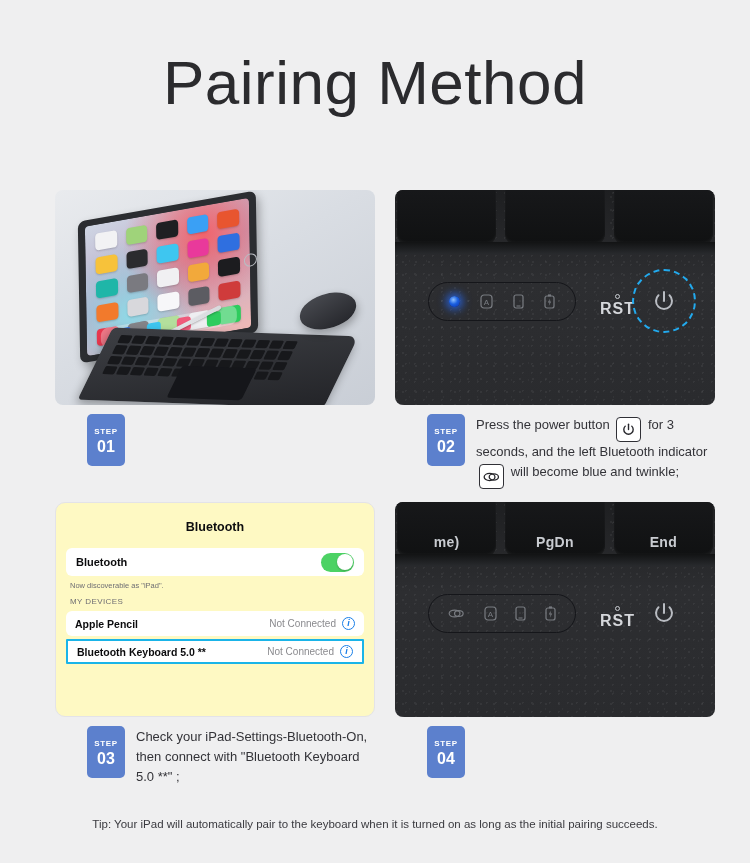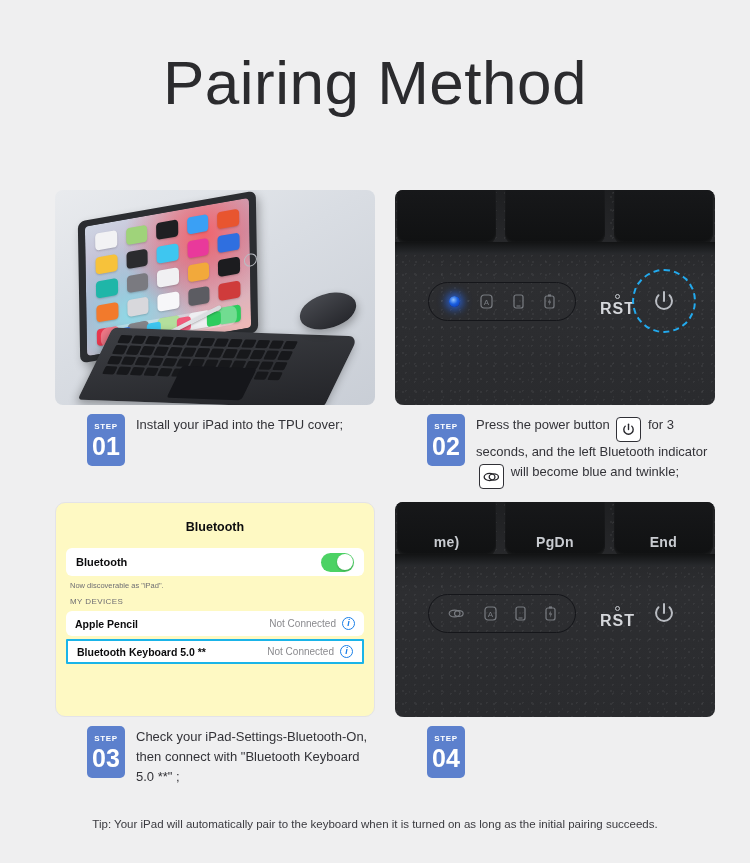--- a/index.html
+++ b/index.html
@@ -315,21 +315,21 @@
     border-radius: 5px 5px 5px 5px;
     color: #fff;
     display: flex;
     flex-direction: column;
     align-items: center;
     justify-content: center;
     line-height: 1;
     padding-top: 2px;
   }
   .badge .w { font-size: 8px; font-weight: bold; letter-spacing: .6px; }
-  .badge .n { font-size: 25px; font-weight: bold; margin-top: 3px; }
+  .badge .n { font-size: 16px; font-weight: bold; margin-top: 3px; }
 
   .step-text {
     font-size: 13px;
     color: #333338;
     line-height: 1.52;
     padding-top: 1px;
   }
   .step-text .kcap {
     display: inline-flex;
     align-items: center;
@@ -461,21 +461,20 @@
           <div class="ip-trackpad"></div>
         </div>
         <div class="ip-mouse"></div>
       </div>
 
       <div class="step">
         <div class="badge">
           <span class="w">STEP</span>
           <span class="n">01</span>
         </div>
-        <div class="step-text">Install your iPad into the TPU cover;</div>
       </div>
     </div>
 
     <div class="cell">
       <div class="photo photo-kb">
         <div class="kb-row">
           <div class="kb-key"></div>
           <div class="kb-key"></div>
           <div class="kb-key"></div>
         </div>

